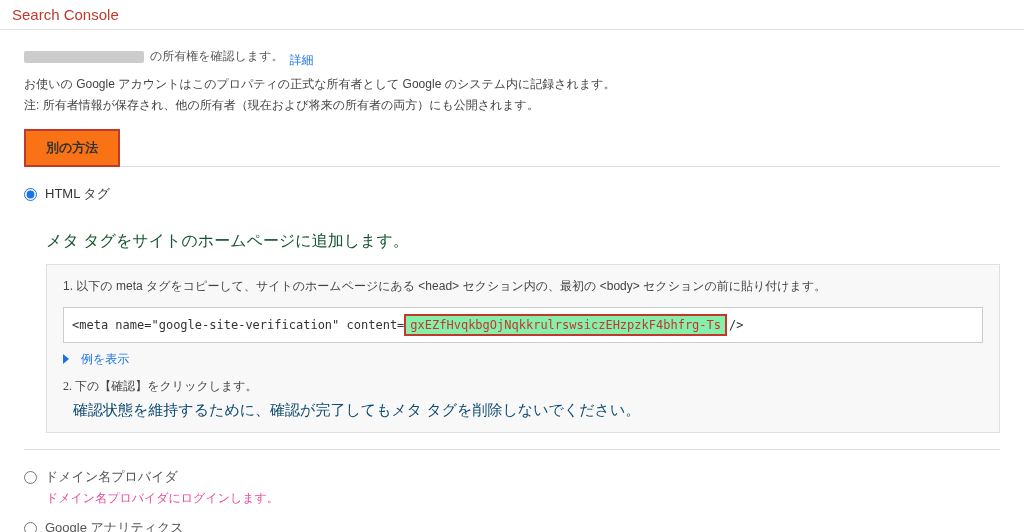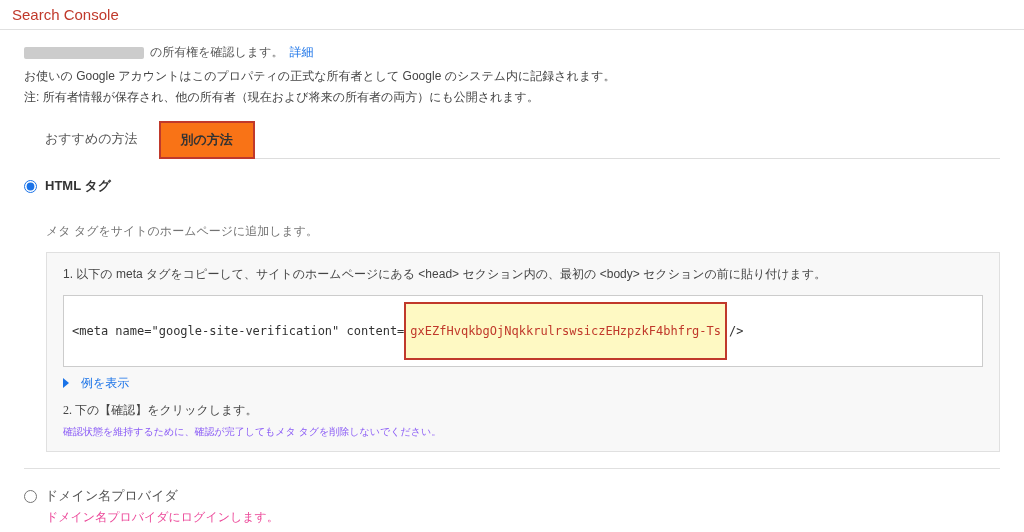--- a/index.html
+++ b/index.html
@@ -40,20 +40,21 @@
       height: 12px;
       background: #ccc;
       border-radius: 2px;
       vertical-align: middle;
     }
     .detail-link {
       color: #1a73e8;
       font-size: 12px;
       text-decoration: none;
       cursor: pointer;
+      margin-top: 8px;
     }
     .info-text {
       font-size: 12px;
       color: #444;
       margin-bottom: 2px;
       line-height: 1.6;
     }
     
     .tabs-container {
       display: flex;
@@ -87,26 +88,26 @@
       align-items: flex-start;
       gap: 8px;
       margin-bottom: 4px;
     }
     .radio-input {
       margin-top: 3px;
       accent-color: #1a73e8;
     }
     .section-title {
       font-size: 13px;
-      font-weight: bold;
+      font-weight: normal;
       color: #333;
     }
     .section-desc {
-      font-size: 12px;
-      color: #737373;
+      font-size: 16px;
+      color: #14532d;
       margin-left: 22px;
       margin-bottom: 12px;
       margin-top: 28px;
     }
     
     .step-box {
       background: #f8f8f8;
       border: 1px solid #e0e0e0;
       padding: 12px 16px;
       margin-left: 22px;
@@ -129,22 +130,22 @@
       gap: 0;
       margin-bottom: 8px;
     }
     .meta-tag-static {
       color: #333;
       white-space: nowrap;
     }
     .meta-tag-highlight {
       color: #c0392b;
       border: 2px solid #c0392b;
-      padding: 20px 4px;
-      background: #fef9c3;
+      padding: 2px 4px;
+      background: #86efac;
       font-family: monospace;
       font-size: 12px;
       white-space: nowrap;
     }
     .meta-tag-end {
       color: #333;
       white-space: nowrap;
       margin-left: 2px;
     }
     .example-link {
@@ -164,22 +165,23 @@
       border-bottom: 5px solid transparent;
       border-left: 6px solid #1a73e8;
     }
     .step2-text {
       font-size: 12px;
       color: #444;
       margin-bottom: 6px;
       font-family: Liberation Serif, serif;
     }
     .confirm-note {
-      font-size: 10px;
-      color: #8b5cf6;
+      font-size: 15px;
+      color: #0c4a6e;
+      margin-left: 10px;
     }
     
     .other-options {
       margin-top: 18px;
     }
     .other-radio-section {
       margin-bottom: 12px;
     }
     .other-section-title {
       font-size: 13px;
@@ -208,21 +210,20 @@
 
   <div class="owner-line">
     <span class="owner-url-placeholder"></span>
     <span>の所有権を確認します。</span>
     <a class="detail-link">詳細</a>
   </div>
   <div class="info-text">お使いの Google アカウントはこのプロパティの正式な所有者として Google のシステム内に記録されます。</div>
   <div class="info-text">注: 所有者情報が保存され、他の所有者（現在および将来の所有者の両方）にも公開されます。</div>
 
   <div class="tabs-container">
-    <div class="tab inactive">おすすめの方法</div>
     <div class="tab active">別の方法</div>
   </div>
 
   <div class="section">
     <div class="radio-row">
       <input type="radio" class="radio-input" name="method" checked="" style="">
       <span class="section-title">HTML タグ</span>
     </div>
     <div class="section-desc">メタ タグをサイトのホームページに追加します。</div>
 

